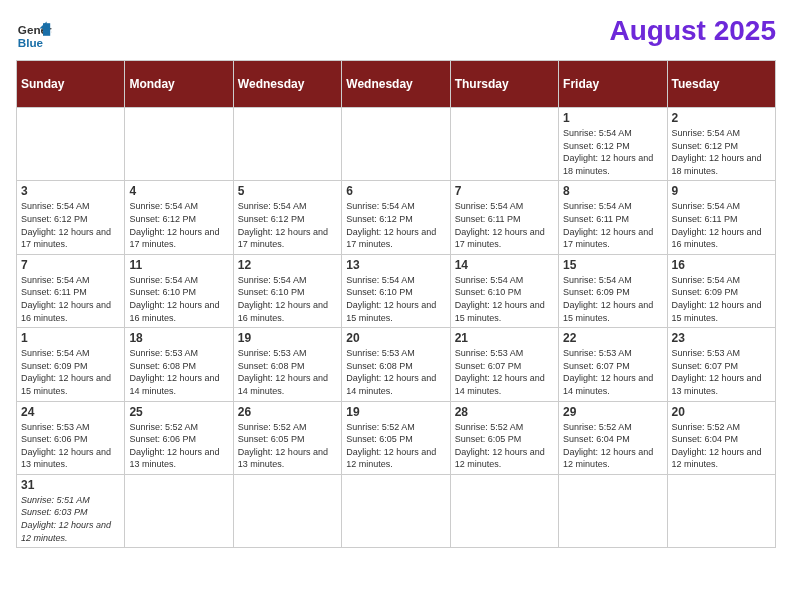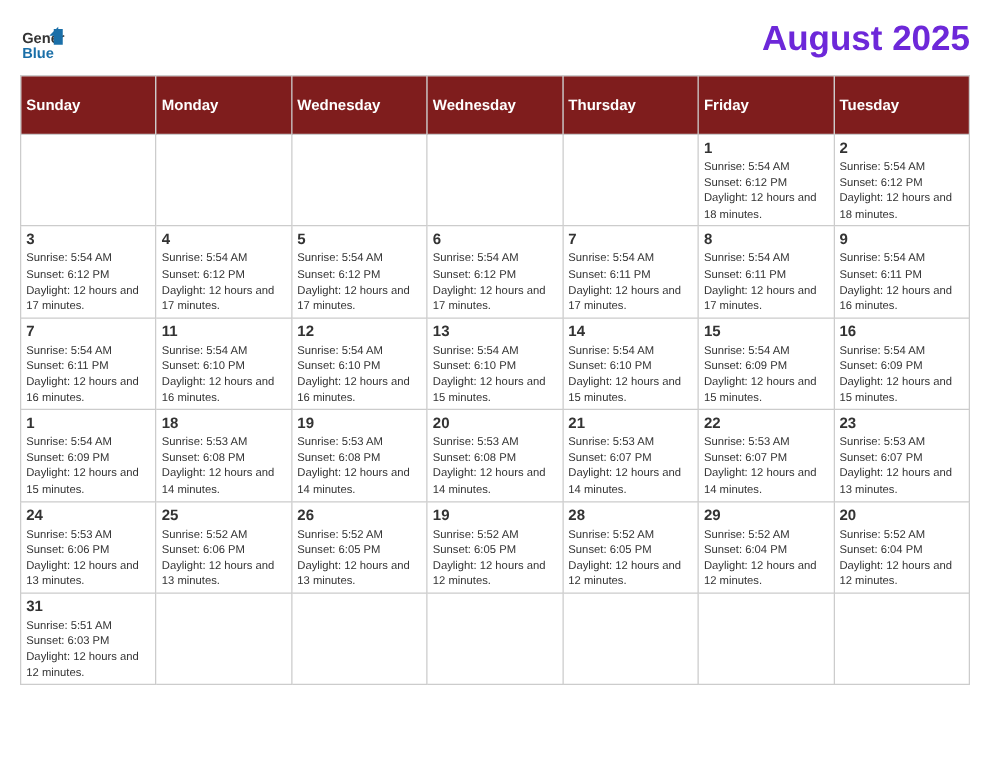--- a/index.html
+++ b/index.html
@@ -301,21 +301,21 @@
         <td>
           <span class="day-number">20</span>
           <div class="day-info" style="white-space: pre-line;">Sunrise: 5:52 AM
 Sunset: 6:04 PM
 Daylight: 12 hours and 12 minutes.</div>
         </td>
       </tr>
       <tr class="last-row">
         <td>
           <span class="day-number">31</span>
-          <div class="day-info" style="white-space: pre-line;">Sunrise: 5:51 AM
+          <div class="day-info" style="white-space: pre-line; font-style: italic;">Sunrise: 5:51 AM
 Sunset: 6:03 PM
 Daylight: 12 hours and 12 minutes.</div>
         </td>
         <td class="empty-cell"></td>
         <td class="empty-cell"></td>
         <td class="empty-cell"></td>
         <td class="empty-cell"></td>
         <td class="empty-cell"></td>
         <td class="empty-cell"></td>
       </tr>

